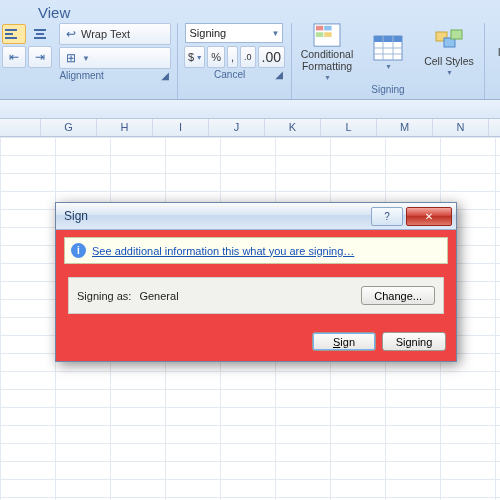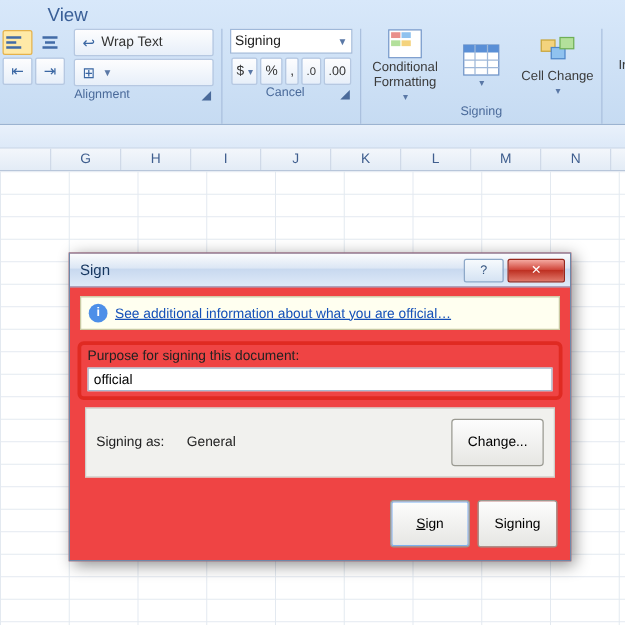--- a/index.html
+++ b/index.html
@@ -37,23 +37,23 @@
 .winbtn.close{background:linear-gradient(#f4a8a0,#d1483c 45%,#bc2d1f 46%,#e1786a);color:#fff;border-color:#97261b;width:44px}
 .infobar{margin:7px 8px 6px;background:#fffff0;border:1px solid #c9c9a3;padding:5px 6px;display:flex;align-items:center;gap:6px}
 .infobar .ii{width:15px;height:15px;border-radius:50%;background:#4d8fe8;color:#fff;font-weight:bold;font-size:10px;display:flex;align-items:center;justify-content:center;font-style:normal}
 .infobar a{color:#1450b8;text-decoration:underline}
 .body{padding:3px 12px 10px}
 .msg{color:#222;line-height:1.35;margin-bottom:6px}
 .fieldwrap{border:3px solid #e02a22;border-radius:5px;padding:3px 5px 4px;margin:0 -6px 6px -6px}
 .lbl{margin-bottom:3px}
 .txt{width:100%;height:19px;border:1px solid #a9b8cd;background:#fff;padding:1px 4px;font-family:inherit;font-size:11px;box-sizing:border-box}
 .signrow{border:1px solid #cfcfca;background:#f1f1ee;padding:8px 8px;display:flex;align-items:center;margin-top:4px}
-.signrow .k{margin-right:18px}
+.signrow .k{margin-right:8px}
 .signrow .v{flex:1}
-.btn{background:linear-gradient(#fdfdfd,#e6e6e3);border:1px solid #9a9a92;border-radius:3px;padding:2px 12px;font-size:11px;min-width:64px;height:38px}
+.btn{background:linear-gradient(#fdfdfd,#e6e6e3);border:1px solid #9a9a92;border-radius:3px;padding:2px 12px;font-size:11px;min-width:64px;height:19px}
 .btn.primary{box-shadow:0 0 0 1px #7bb1f0 inset}
 .dlg-buttons{display:flex;justify-content:flex-end;gap:6px;padding:8px 10px 10px}
 u.ak{text-decoration:underline}
 </style>
 </head>
 <body>
 
 <div class="ribbon">
  <div style="font-size:15px;color:#3a5f97;padding:0 0 2px 38px">View</div>
  <div class="ribbon-groups">
@@ -110,21 +110,21 @@
         <div class="sbtn">
               <span>%</span>
             </div>
         <div class="sbtn">
               <span>,</span>
             </div>
         <div class="sbtn">
               <span style="font-size:9px">.0</span>
             </div>
         <div class="sbtn">
-              <span style="font-size:10px">.00</span>
+              <span style="font-size:14px">.00</span>
             </div>
       </div>
     </div>
     <div class="group-label"><span>Cancel</span><span class="ds">◢</span></div>
   </div>
 
   <div class="group">
     <div class="group-body">
       <div class="bigbtn">
         <svg class="bic" viewBox="0 0 30 26">
@@ -147,21 +147,21 @@
               <line x1="20" y1="1" x2="20" y2="25" stroke="#9fb8d9"></line>
             </svg>
             <span class="dd">▾</span>
       </div>
       <div class="bigbtn">
         <svg class="bic" viewBox="0 0 30 26">
               <rect x="2" y="4" width="11" height="9" fill="#f4d37d" stroke="#c9a63b"></rect>
               <rect x="10" y="10" width="11" height="9" fill="#8fc2ef" stroke="#4e86c9"></rect>
               <rect x="17" y="2" width="11" height="9" fill="#b3e09b" stroke="#6faf56"></rect>
             </svg>
-        <span>Cell Change</span>
+        <span>Cell Styles</span>
             <span class="dd">▾</span>
       </div>
     </div>
     <div class="group-label">Signing</div>
   </div>
 
   <div class="group" style="border-right:none">
     <div class="group-body">
           <div class="bigbtn" style="width:20px">
             <span>Ir</span>
@@ -194,27 +194,23 @@
     <span class="t">Sign</span>
     <div class="winbtn">
         <span>?</span>
       </div>
     <div class="winbtn close">
         <span>✕</span>
       </div>
   </div>
   <div class="infobar">
     <i class="ii">i</i>
-    <a href="#">See additional information about what you are official…</a>
+    <a href="#">See additional information this what you are signing…</a>
   </div>
   <div class="body">
-    <div class="fieldwrap">
-      <div class="lbl">Purpose for signing this document:</div>
-      <input class="txt" value="official" style="">
-    </div>
     <div class="signrow">
       <span class="k">Signing as:</span>
       <span class="v">General</span>
       <button class="btn">Change...</button>
     </div>
   </div>
   <div class="dlg-buttons">
     <button class="btn primary"><u class="ak">S</u>ign</button>
     <button class="btn">Signing</button>
   </div>

